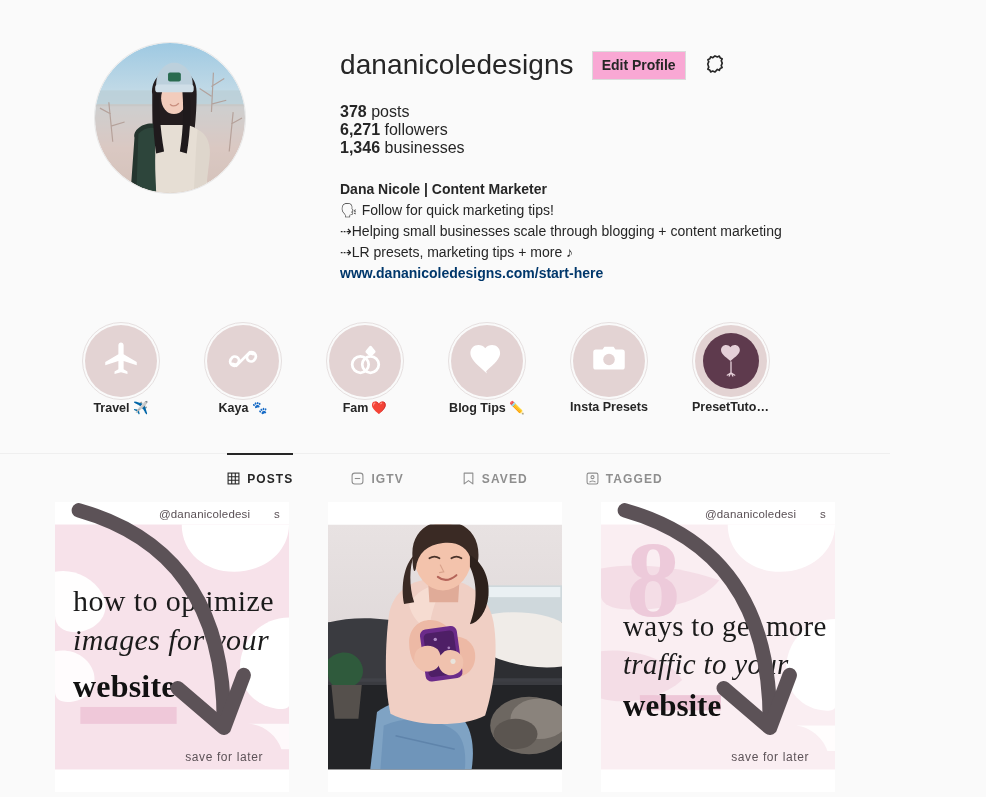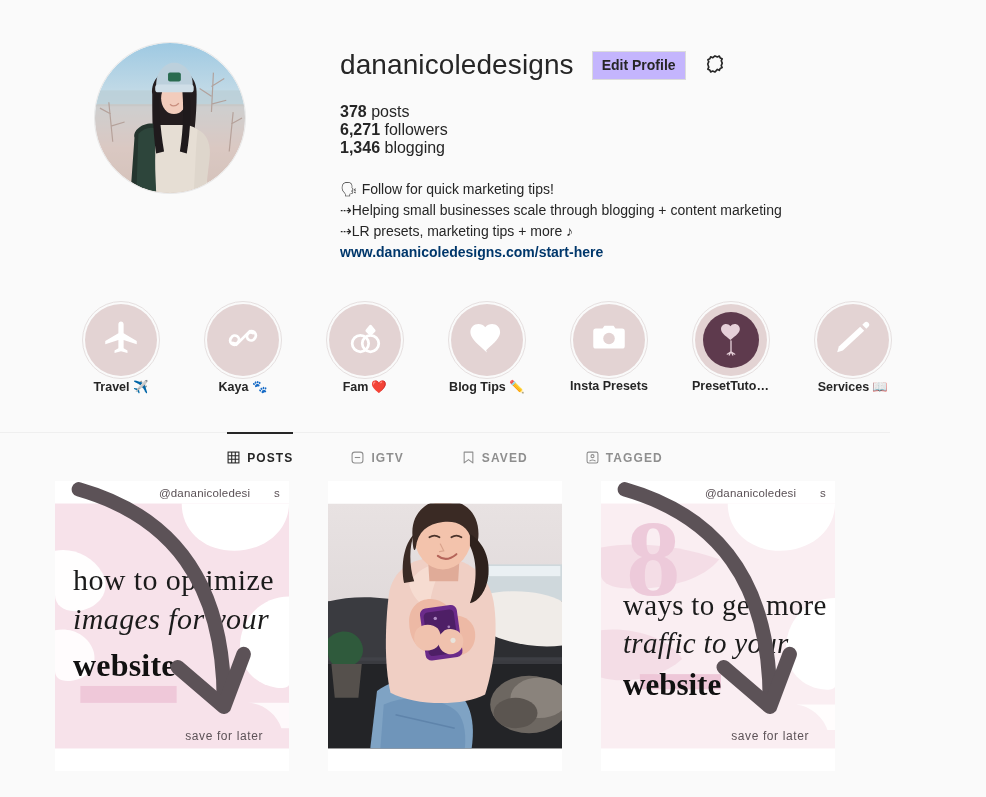--- a/index.html
+++ b/index.html
@@ -22,21 +22,21 @@
   .avatar svg { display: block; width: 100%; height: 100%; }
 
   .info-col { flex: 1; padding-top: 8px; }
   .name-row { display: flex; align-items: center; gap: 18px; }
   .username {
     font-size: 28px; font-weight: 300; color: #262626;
     letter-spacing: 0.1px; line-height: 1.1;
   }
   .edit-btn {
     font-size: 14px; font-weight: 600; color: #262626;
-    background: #c4b5fd; border: 1px solid #dbdbdb; border-radius: 0;
+    background: #f9a8d4; border: 1px solid #dbdbdb; border-radius: 0;
     padding: 5px 9px; cursor: pointer; line-height: 1.2;
     font-family: "Liberation Sans", sans-serif;
   }
   .gear-btn { background: none; border: none; cursor: pointer; padding: 0;
     display: flex; align-items: center; }
 
   .stats { display: flex; margin-top: 22px; flex-direction: column; }
   .stat { font-size: 16px; color: #262626; margin-right: 40px; }
   .stat b { font-weight: 600; }
   .stat .lbl { font-weight: 400; }
@@ -168,25 +168,26 @@
         <div class="stat">
           <b>378</b>
           <span class="lbl">posts</span>
         </div>
         <div class="stat">
           <b>6,271</b>
           <span class="lbl">followers</span>
         </div>
         <div class="stat">
           <b>1,346</b>
-          <span class="lbl">blogging</span>
+          <span class="lbl">businesses</span>
         </div>
       </div>
 
       <div class="bio">
+        <span class="bname">Dana Nicole | Content Marketer</span>
         <span class="bline">🗣 Follow for quick marketing tips!</span>
         <span class="bline">⇢Helping small businesses scale through blogging + content marketing</span>
         <span class="bline">⇢LR presets, marketing tips + more ♪</span>
         <a class="blink" href="#">www.dananicoledesigns.com/start-here</a>
       </div>
 
     </div>
   </div>
 
   <div class="highlights">
@@ -269,33 +270,20 @@
                 <path d="M17 22.5v12" stroke="#e5cfd8" stroke-width="1.4"></path>
                 <path d="M17 34.5l-4 2.5M17 34.5l4 2.5M17 34.5l-2 3.5M17 34.5l2 3.5" stroke="#e5cfd8" stroke-width="1.2" stroke-linecap="round"></path>
               </svg>
             </span>
           </div>
         </div>
       </div>
       <div class="hl-label">PresetTutor...</div>
     </div>
 
-    <div class="hl">
-      <div class="hl-circle">
-        <div class="hl-inner">
-          <span>
-            <svg width="40" height="40" viewBox="0 0 24 24" fill="#ffffff" aria-hidden="true">
-              <path d="M3.5 17.1l-1 3.4 3.4-1L18.7 7.7l-2.4-2.4L3.5 17.1z"></path>
-              <path d="M17.6 4l2.4 2.4 1.2-1.2a1.7 1.7 0 0 0 0-2.4 1.7 1.7 0 0 0-2.4 0L17.6 4z"></path>
-            </svg>
-          </span>
-        </div>
-      </div>
-      <div class="hl-label">Services 📖</div>
-    </div>
 
   </div>
 
   <div class="tabs-wrap">
     <div class="tabs">
 
       <button class="tab active">
         <span>
           <svg width="13" height="13" viewBox="0 0 24 24" fill="none" stroke="#262626" stroke-width="2" aria-hidden="true">
             <rect x="2" y="2" width="20" height="20"></rect>

